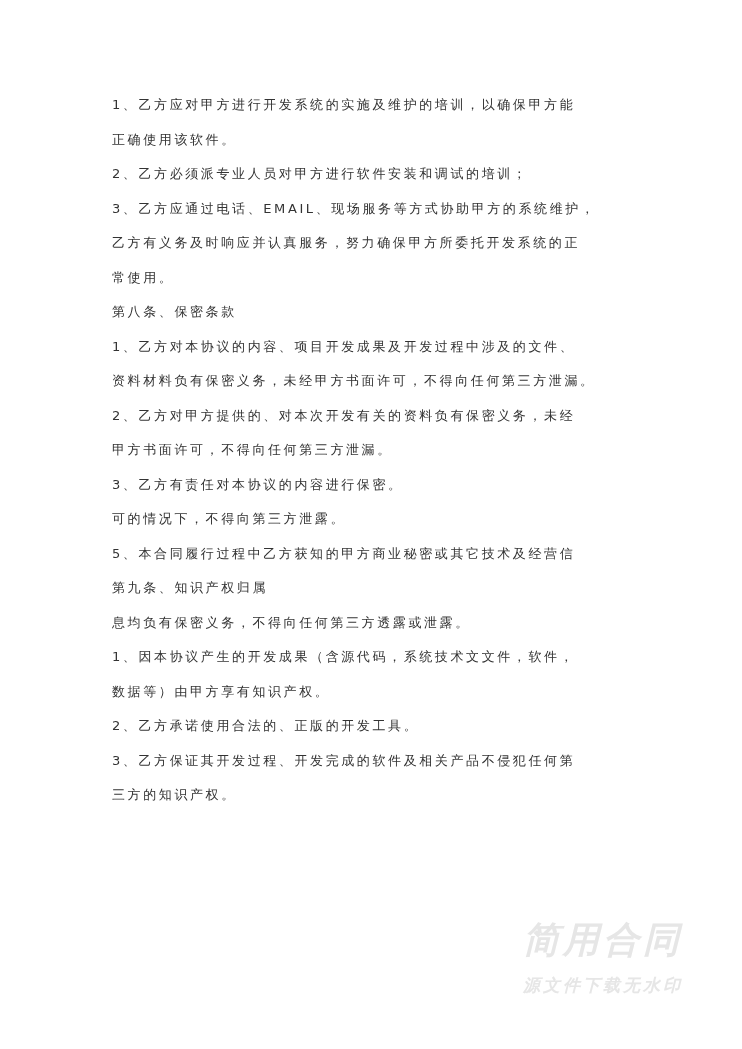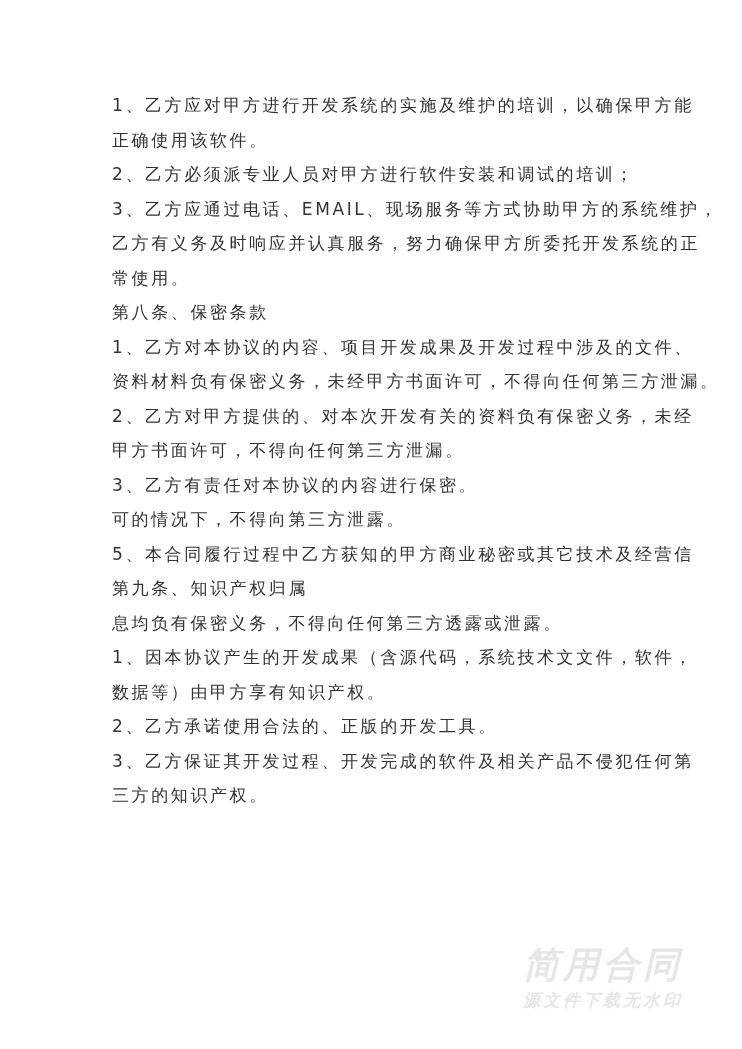--- a/index.html
+++ b/index.html
@@ -15,47 +15,46 @@
       font-family: "DejaVu Sans", sans-serif;
       color: #3a3a3a;
     }
     .page {
       position: absolute;
       left: 112px;
       top: 88px;
       width: 540px;
     }
     .line {
-      font-size: 17px;
+      font-size: 13px;
       letter-spacing: 2.6px;
       line-height: 34.5px;
       white-space: nowrap;
       color: #333333;
     }
     .watermark {
       position: absolute;
       left: 508px;
       top: 920px;
       width: 190px;
       text-align: center;
       color: #e6e6e6;
       font-style: italic;
       font-weight: bold;
     }
     .wm-title {
       font-size: 36px;
       letter-spacing: 4px;
       line-height: 40px;
-      margin-top: 25px;
     }
     .wm-sub {
       font-size: 17px;
       letter-spacing: 3px;
       line-height: 26px;
-      margin-top: 2px;
+      margin-top: 12px;
     }
   </style>
 </head>
 <body>
 
 <div class="page">
   <div class="line">1、乙方应对甲方进行开发系统的实施及维护的培训，以确保甲方能</div>
   <div class="line">正确使用该软件。</div>
   <div class="line">2、乙方必须派专业人员对甲方进行软件安装和调试的培训；</div>
   <div class="line">3、乙方应通过电话、EMAIL、现场服务等方式协助甲方的系统维护，</div>

